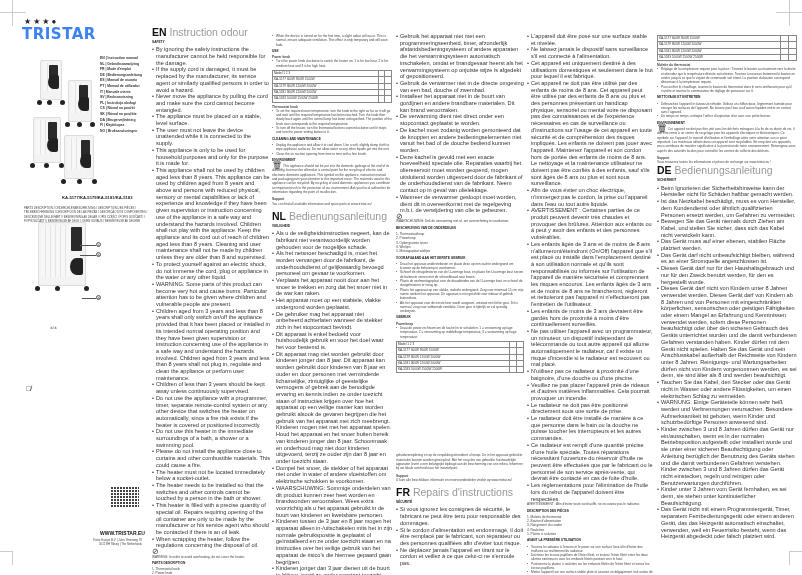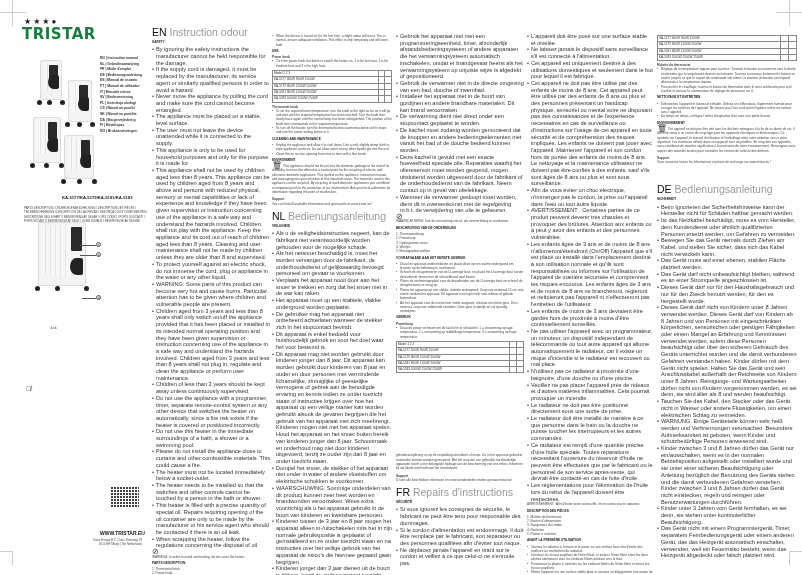--- a/index.html
+++ b/index.html
@@ -4,21 +4,21 @@
 <style>
 *{box-sizing:border-box;margin:0;padding:0}
 html,body{width:802px;height:575px;overflow:hidden;background:#fff}
 body{position:relative;font-family:"Liberation Sans",sans-serif;color:#222}
 .page{position:absolute;top:0;left:0;width:802px;height:575px;background:#fff}
 .crop{position:absolute;border:1px solid #ccc;width:14px;height:14px}
 
 .cover{position:absolute;left:0;top:0;width:150px;height:575px}
 .logo{position:absolute;left:22px;top:18px;width:70px}
 .logo .stars{font-size:8px;letter-spacing:2px;color:#222;line-height:8px;padding-left:2px}
-.logo .word{font-family:"DejaVu Sans",sans-serif;font-weight:bold;font-size:15px;letter-spacing:0.5px;color:#15803d;line-height:16px}
+.logo .word{font-family:"DejaVu Sans",sans-serif;font-weight:bold;font-size:15px;letter-spacing:0.5px;color:#3b82f6;line-height:16px}
 .langs{position:absolute;left:100px;top:56px;width:52px}
 .langs div{font-size:3.4px;line-height:5.6px;color:#333;white-space:nowrap;overflow:hidden;font-weight:bold}
 .heater{position:absolute;background:#f3f3f3;border:1px solid #ddd;border-radius:2px}
 .heater .fins{position:absolute;left:2px;top:2px;bottom:8px;width:62%;background:repeating-linear-gradient(90deg,#f7f7f7 0 4px,#e4e4e4 4px 5px)}
 .heater .panel{position:absolute;right:3px;top:4px;width:9px;height:40%;background:#2a2a2a;border-radius:1px}
 .heater .knob{position:absolute;right:2px;bottom:10px;width:11px;height:14px;background:#222;border-radius:50% 2px 2px 50%}
 .heater .feet{position:absolute;left:-6px;right:-6px;bottom:-6px;height:6px}
 .heater .feet span{position:absolute;bottom:0;width:5px;height:5px;background:#222;border-radius:50%}
 .models{position:absolute;left:62px;top:195px;font-size:4.2px;font-weight:bold;color:#222;white-space:nowrap}
 .part-codes{position:absolute;left:24px;top:206px;width:124px;font-size:2.8px;line-height:4.4px;color:#444}
@@ -28,21 +28,21 @@
 .weee{position:absolute;left:26px;top:385px;font-size:7px;color:#222}
 .qr{position:absolute;left:111px;top:487px;width:28px;height:20px;background:
  repeating-linear-gradient(90deg,#222 0 2px,#fff 2px 3px),#222;opacity:.85}
 .qr::before{content:"";position:absolute;inset:0;background:repeating-linear-gradient(0deg,transparent 0 2px,#fff 2px 3px)}
 .www{position:absolute;left:100px;top:530px;font-size:5px;font-weight:bold;color:#111}
 .addr{position:absolute;left:90px;top:538px;font-size:2.8px;line-height:4px;color:#444;text-align:right;width:52px}
 
 .col{position:absolute;top:0;height:575px;overflow:hidden;font-size:4.3px;line-height:5.3px;color:#333}
 .col .big{font-size:5.6px;line-height:6.7px}
 .h1{font-size:10.5px;line-height:12px;color:#999;margin:2px 0 1px;white-space:nowrap}
-.h1 b{color:#111;font-weight:normal}
+.h1 b{color:#111;font-weight:bold}
 .sec{font-size:3.2px;font-weight:bold;color:#222;margin:2px 0 1px;text-transform:uppercase}
 .small{font-size:3.2px;line-height:4.3px;color:#444}
 ul{list-style:none}
 li{position:relative;padding-left:4px}
 li::before{content:"•";position:absolute;left:0}
 table.pw{border-collapse:collapse;width:100%;margin:2px 0;font-size:3.1px}
 table.pw td{border:0.5px solid #888;padding:0 1px;height:5px;white-space:nowrap}
 .weee-i{font-size:8px;display:inline-block;vertical-align:middle}
 </style>
 </head>
@@ -396,21 +396,21 @@
     <div class="sec">NETTOYAGE ET ENTRETIEN</div>
     <ul class="small">
         <li>Débranchez l'appareil et laissez-le refroidir. Utilisez un chiffon doux, légèrement humide pour essuyer les surfaces de l'appareil. Ne laissez pas l'eau ou d'autres liquides entrer en contact avec l'appareil.</li>
         <li>De temps en temps, nettoyez l'orifice d'aspiration d'air avec une petite brosse.</li>
       </ul>
     <div class="sec">ENVIRONNEMENT</div>
     <div class="small"><span class="weee-i">🗑</span> <span>Cet appareil ne doit pas être jeté avec les déchets ménagers à la fin de sa durée de vie, il doit être remis à un centre de recyclage pour les appareils électriques et électroniques. Ce symbole sur l'appareil, le manuel d'utilisation et l'emballage attire votre attention sur ce point important. Les matériaux utilisés dans cet appareil sont recyclables. En recyclant vos appareils, vous contribuez de manière significative à la protection de notre environnement. Renseignez-vous auprès des autorités locales pour connaître les centres de collecte des déchets.</span></div>
     <div class="small" style="font-weight:bold;margin-top:3px">Support</div>
     <div class="small">Vous trouverez toutes les informations et pièces de rechange sur www.tristar.eu !</div>
 
-    <div class="h1" style="margin-top:19px"><b>DE</b> <span>Bedienungsanleitung</span></div>
+    <div class="h1" style="margin-top:0"><b>DE</b> <span>Bedienungsanleitung</span></div>
     <div class="sec">SICHERHEIT</div>
     <ul class="big">
       <li>Beim Ignorieren der Sicherheitshinweise kann der Hersteller nicht für Schäden haftbar gemacht werden.</li>
         <li>Ist das Netzkabel beschädigt, muss es vom Hersteller, dem Kundendienst oder ähnlich qualifizierten Personen ersetzt werden, um Gefahren zu vermeiden.</li>
         <li>Bewegen Sie das Gerät niemals durch Ziehen am Kabel, und stellen Sie sicher, dass sich das Kabel nicht verwickeln kann.</li>
         <li>Das Gerät muss auf einer ebenen, stabilen Fläche platziert werden.</li>
         <li>Das Gerät darf nicht unbeaufsichtigt bleiben, während es an einer Stromquelle angeschlossen ist.</li>
         <li>Dieses Gerät darf nur für den Haushaltsgebrauch und nur für den Zweck benutzt werden, für den es hergestellt wurde.</li>
         <li>Dieses Gerät darf nicht von Kindern unter 8 Jahren verwendet werden. Dieses Gerät darf von Kindern ab 8 Jahren und von Personen mit eingeschränkten körperlichen, sensorischen oder geistigen Fähigkeiten oder einem Mangel an Erfahrung und Kenntnissen verwendet werden, sofern diese Personen beaufsichtigt oder über den sicheren Gebrauch des Geräts unterrichtet wurden und die damit verbundenen Gefahren verstanden haben. Kinder dürfen mit dem Gerät nicht spielen. Halten Sie das Gerät und sein Anschlusskabel außerhalb der Reichweite von Kindern unter 8 Jahren. Reinigungs- und Wartungsarbeiten dürfen nicht von Kindern vorgenommen werden, es sei denn, sie sind älter als 8 und werden beaufsichtigt.</li>
         <li>Tauchen Sie das Kabel, den Stecker oder das Gerät nicht in Wasser oder andere Flüssigkeiten, um einen elektrischen Schlag zu vermeiden.</li>

